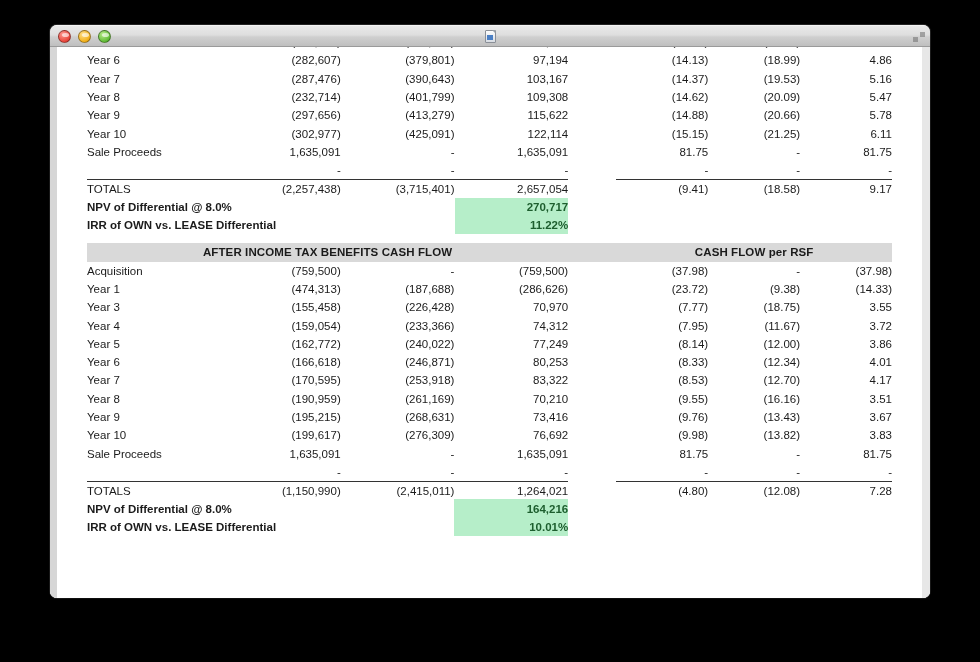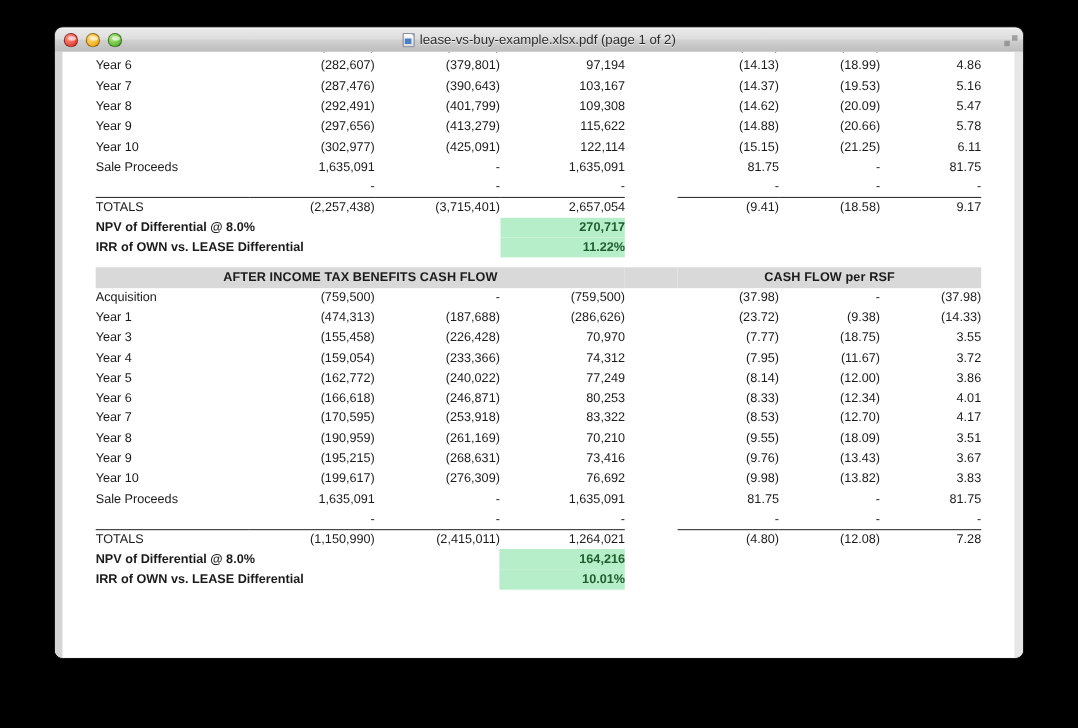--- a/index.html
+++ b/index.html
@@ -171,21 +171,20 @@
 <div id="window">
 
   <div id="titlebar">
     <div id="traffic">
       <div class="light red"></div>
       <div class="light yellow"></div>
       <div class="light green"></div>
     </div>
     <div id="title-wrap">
       <span id="doc-icon"></span>
-      <span>lease-vs-buy-example.xlsx.pdf (page 1 of 2)</span>
     </div>
     <svg id="resize-handle" viewBox="0 0 14 14">
       <path d="M13 2 L13 7 L8 7 L8 2 Z" fill="#6f6f6f"></path>
       <path d="M1 7 L6 7 L6 12 L1 12 Z" fill="#6f6f6f"></path>
     </svg>
   </div>
 
   <div id="doc-area">
     <div id="gutter-left"></div>
     <div id="gutter-right"></div>
@@ -230,21 +229,21 @@
                 <td class="num">(287,476)</td>
                 <td class="num">(390,643)</td>
                 <td class="num">103,167</td>
                 <td class="gap"></td>
                 <td class="num">(14.37)</td>
                 <td class="num">(19.53)</td>
                 <td class="num">5.16</td>
               </tr>
               <tr>
                 <td class="label">Year 8</td>
-                <td class="num">(292,491)</td>
+                <td class="num">(232,714)</td>
                 <td class="num">(401,799)</td>
                 <td class="num">109,308</td>
                 <td class="gap"></td>
                 <td class="num">(14.62)</td>
                 <td class="num">(20.09)</td>
                 <td class="num">5.47</td>
               </tr>
               <tr>
                 <td class="label">Year 9</td>
                 <td class="num">(297,656)</td>
@@ -408,21 +407,21 @@
                 <td class="num">(12.70)</td>
                 <td class="num">4.17</td>
               </tr>
               <tr>
                 <td class="label">Year 8</td>
                 <td class="num">(190,959)</td>
                 <td class="num">(261,169)</td>
                 <td class="num">70,210</td>
                 <td class="gap"></td>
                 <td class="num">(9.55)</td>
-                <td class="num">(18.09)</td>
+                <td class="num">(16.16)</td>
                 <td class="num">3.51</td>
               </tr>
               <tr>
                 <td class="label">Year 9</td>
                 <td class="num">(195,215)</td>
                 <td class="num">(268,631)</td>
                 <td class="num">73,416</td>
                 <td class="gap"></td>
                 <td class="num">(9.76)</td>
                 <td class="num">(13.43)</td>

